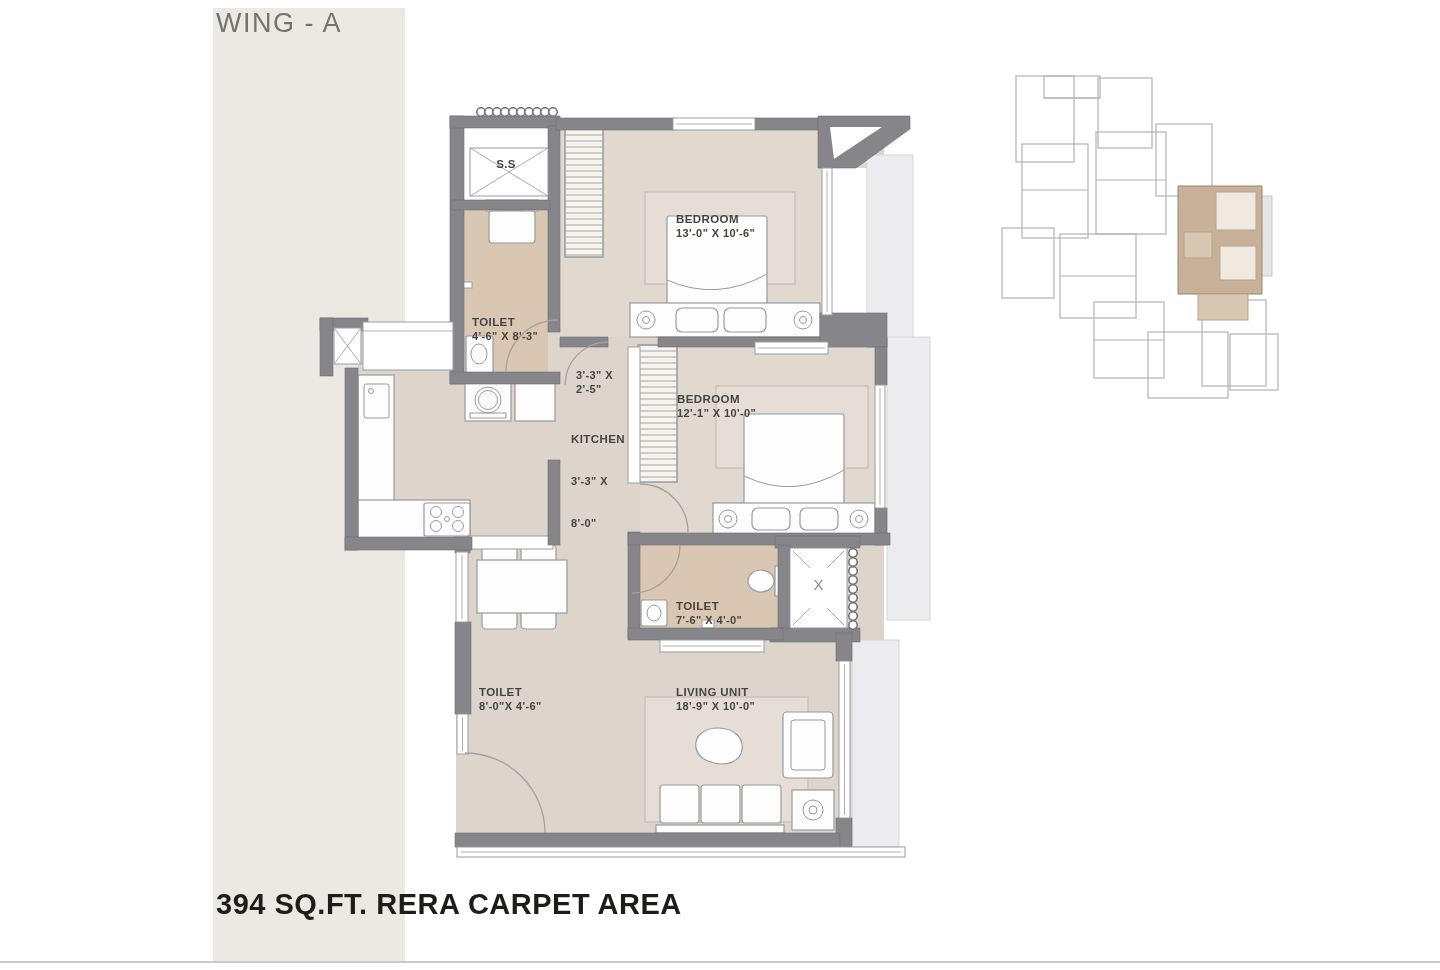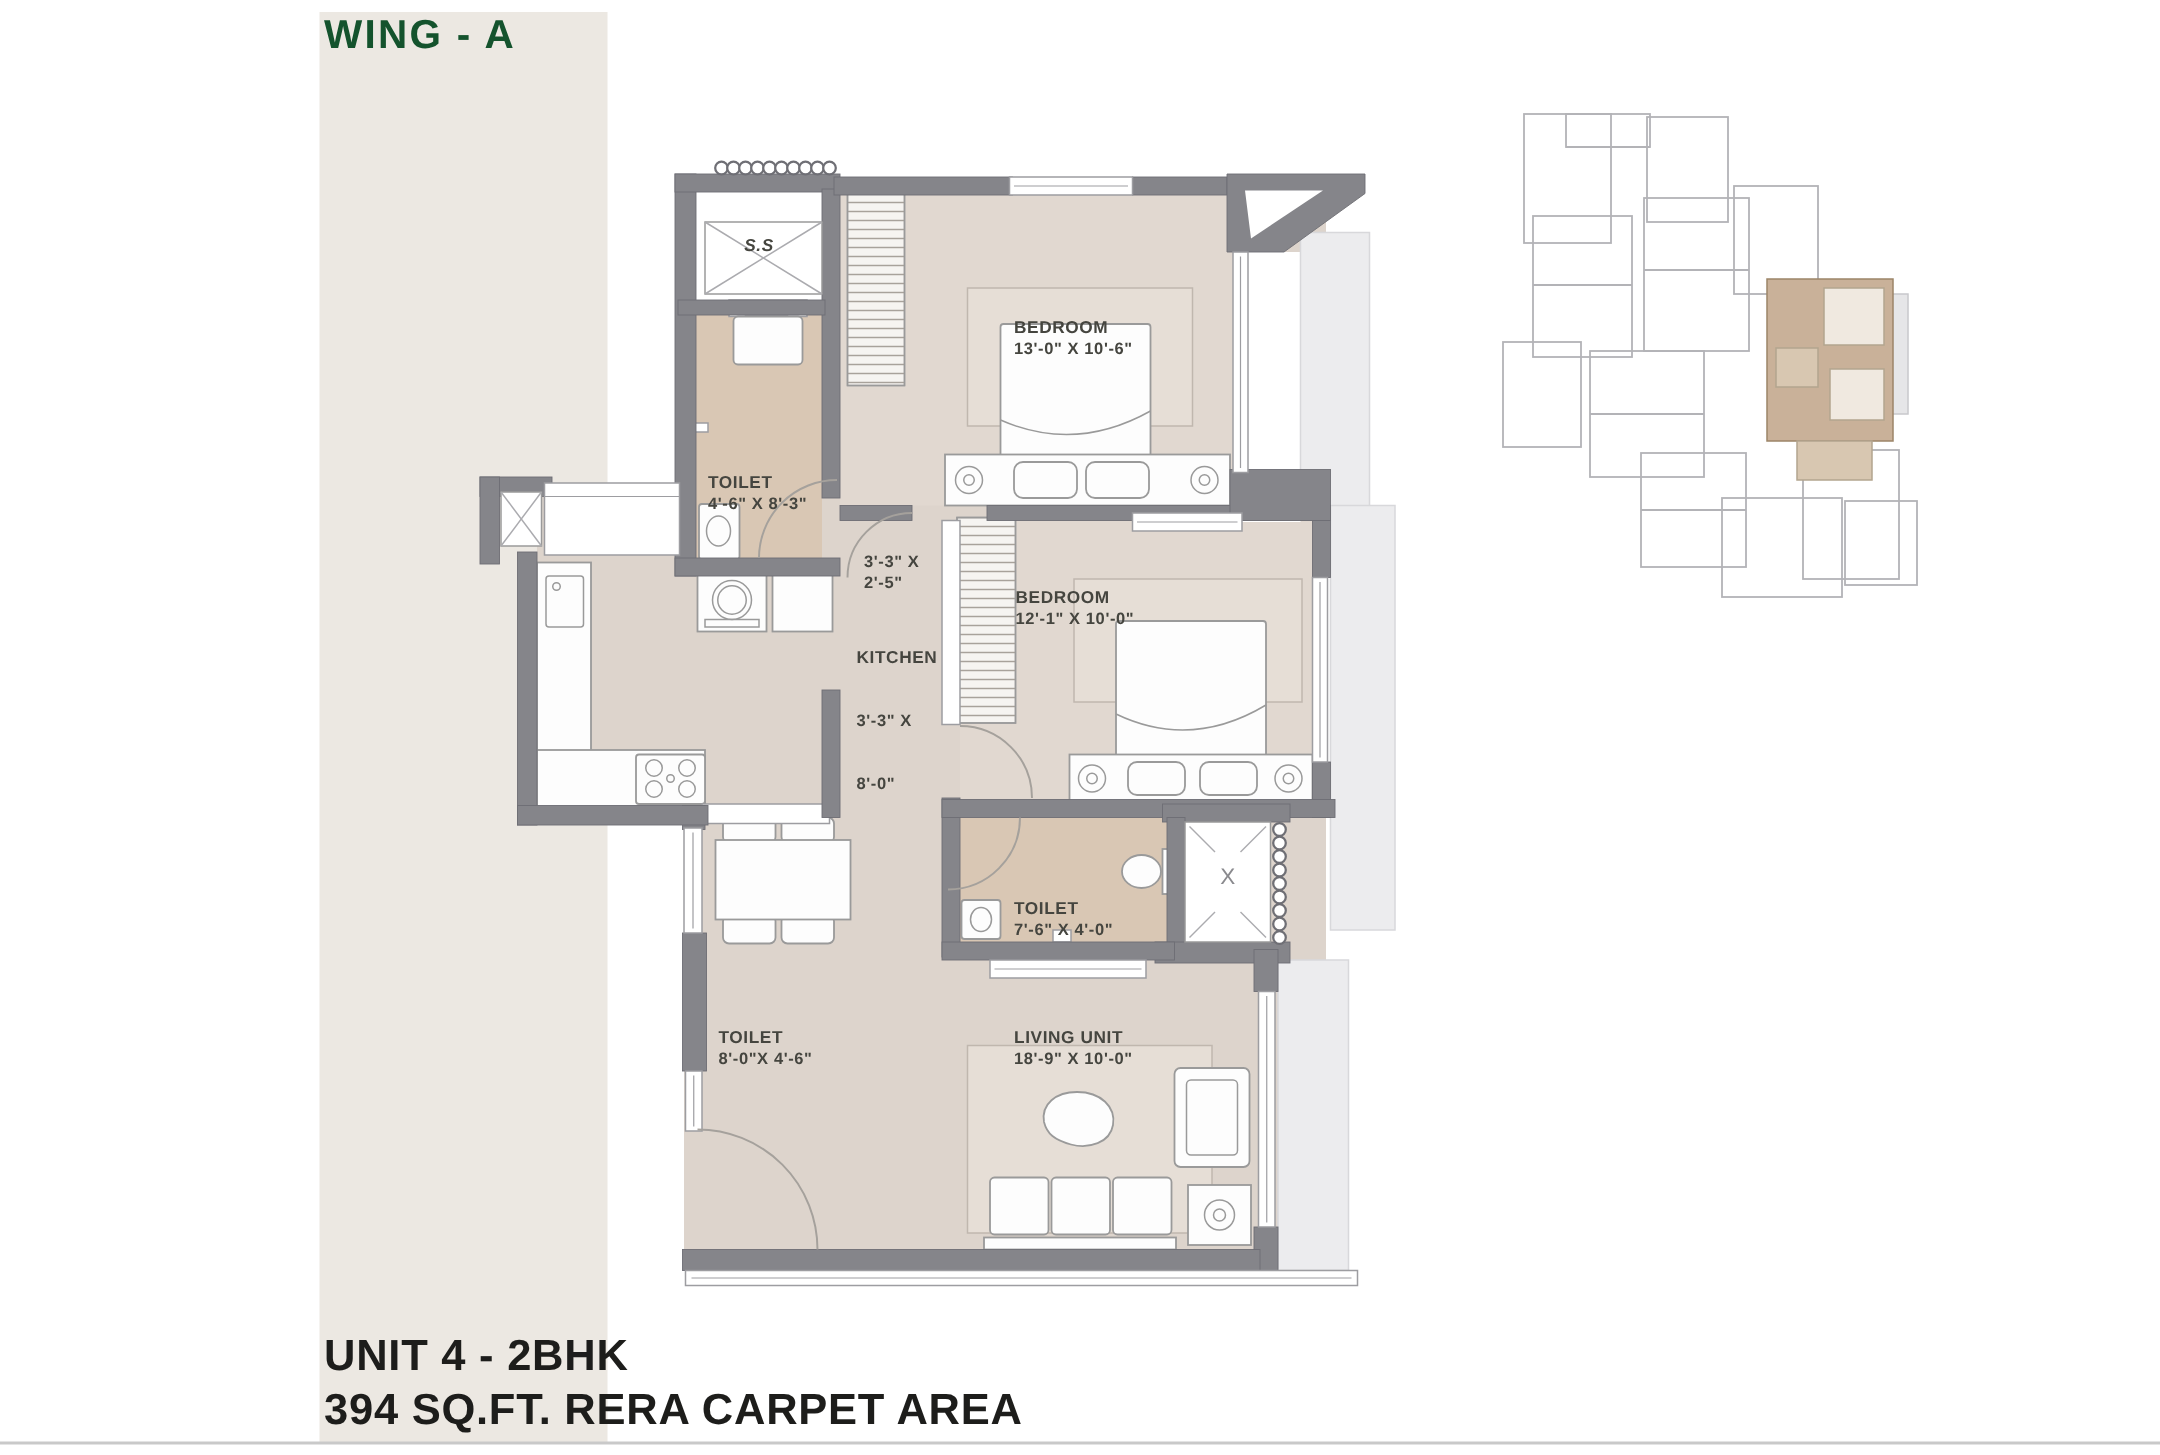--- a/index.html
+++ b/index.html
@@ -1,21 +1,21 @@
 <!DOCTYPE html>
 <html style="--stripe: #ece8e2; --wall: #85858a; --floor: #ddd4cc; --floor-bedroom: #e1d8d0; --floor-toilet: #d9c7b4; --deck: #ececee; --rug: #e6ded6; --highlight-unit: #c9b199; --text: #45453f;"><head>
 <meta charset="utf-8">
 <style>
   html,body{margin:0;padding:0;background:#fff;}
   #canvas{position:relative;width:1440px;height:970px;background:#fff;overflow:hidden;
           font-family:"Liberation Sans",sans-serif;}
   .stripe{position:absolute;left:213px;top:8px;width:192px;height:954px;
           background:var(--stripe,#ece8e2);}
-  .wing-title{position:absolute;left:216px;top:8px;font-size:27px;font-weight:700;
-          letter-spacing:1.5px;color:#14532d;}
+  .wing-title{position:absolute;left:216px;top:8px;font-size:27px;font-weight:400;
+          letter-spacing:1.5px;color:#737373;}
   .footer{position:absolute;left:216px;top:886px;color:#1d1d1b;}
   .footer .line1,.footer .line2{font-size:29px;font-weight:600;letter-spacing:.5px;line-height:36px;}
   .rule{position:absolute;left:0;top:961px;width:1440px;height:2px;background:#c9c9c9;}
   svg{position:absolute;left:0;top:0;}
   .wall{fill:var(--wall,#85858a);stroke:#6e6e74;stroke-width:.6;}
   .wallLight{fill:#fff;stroke:#9d9da1;stroke-width:1;}
   .floor{fill:var(--floor,#ddd4cc);}
   .floorB{fill:var(--floor-bedroom,#e1d8d0);}
   .floorT{fill:var(--floor-toilet,#d9c7b4);}
   .deck{fill:var(--deck,#ececee);stroke:#d8d8db;stroke-width:1;}
@@ -279,21 +279,21 @@
       <line class="kp" x1="1094" y1="340" x2="1164" y2="340"></line>
       <rect x="1258" y="196" width="14" height="80" fill="#e6e6e8" stroke="#c8c8cc"></rect>
       <rect x="1178" y="186" width="84" height="108" fill="var(--highlight-unit,#c9b199)" stroke="#9c8568"></rect>
       <rect x="1216" y="192" width="40" height="38" fill="#f0e9e0" stroke="#b3a58f"></rect>
       <rect x="1220" y="246" width="36" height="34" fill="#f0e9e0" stroke="#b3a58f"></rect>
       <rect x="1184" y="232" width="28" height="26" fill="#d8c7b1" stroke="#b3a58f"></rect>
       <rect x="1198" y="294" width="50" height="26" fill="#d8c7b1" stroke="#b3a58f"></rect>
     </g>
   </svg>
 
-  <div class="lbl center" style="left:464px;top:129px;width:84px;font-style:italic;">
+  <div class="lbl center" style="left:464px;top:129px;width:84px;">
     <div>S.S</div>
   </div>
   <div class="lbl" style="left:472px;top:287px;">
     <div>TOILET</div><div class="dim">4'-6" X 8'-3"</div>
   </div>
   <div class="lbl" style="left:676px;top:184px;">
     <div>BEDROOM</div><div class="dim">13'-0" X 10'-6"</div>
   </div>
   <div class="lbl" style="left:576px;top:340px;">
     <div class="dim">3'-3" X</div><div class="dim">2'-5"</div>
@@ -311,18 +311,17 @@
   </div>
   <div class="lbl" style="left:479px;top:657px;">
     <div>TOILET</div><div class="dim">8'-0"X 4'-6"</div>
   </div>
   <div class="lbl" style="left:676px;top:657px;">
     <div>LIVING UNIT</div><div class="dim">18'-9" X 10'-0"</div>
   </div>
   <div class="shaft-x" style="left:790px;top:576px;width:57px;">X</div>
 
   <div class="footer">
-    <div class="line1">UNIT 4 - 2BHK</div>
     <div class="line2">394 SQ.FT. RERA CARPET AREA</div>
   </div>
 
   <div class="rule"></div>
 </div>
 
 </body></html>

